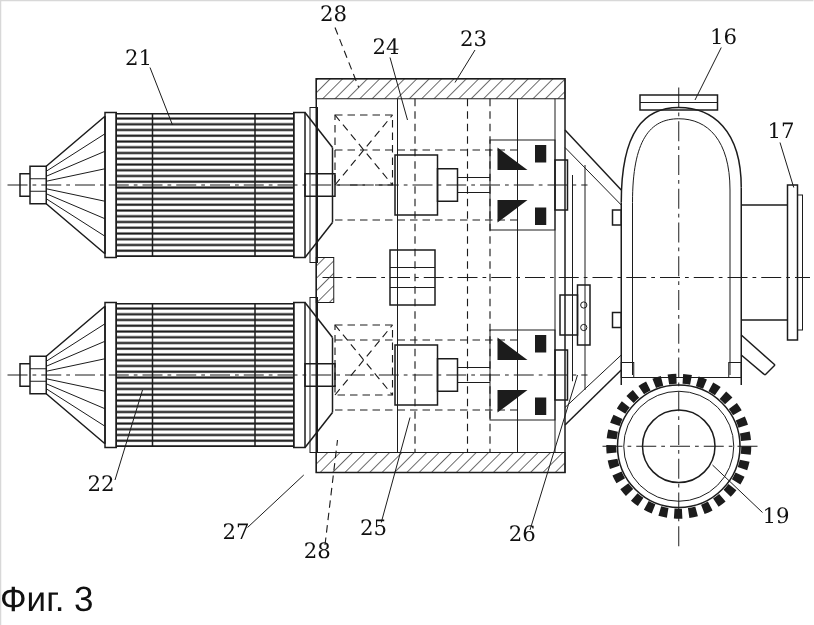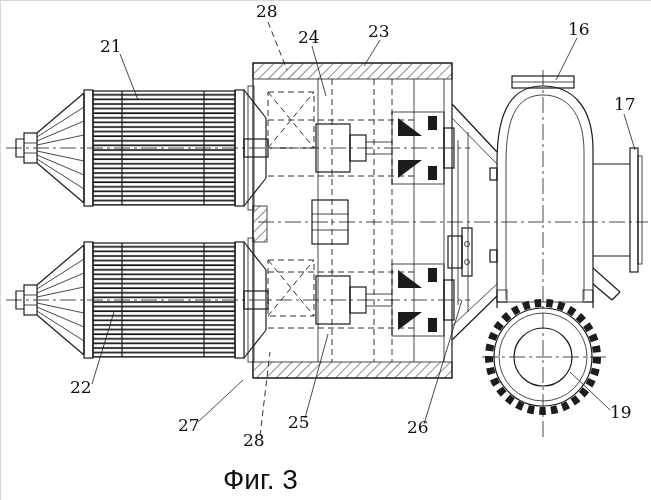--- a/index.html
+++ b/index.html
@@ -1,20 +1,20 @@
 <!DOCTYPE html>
 <html><head>
 <meta charset="utf-8">
 <style>
   html,body{margin:0;padding:0;background:#ffffff;}
   .stage{position:relative;width:651px;height:500px;background:#ffffff;overflow:hidden;
          font-family:"DejaVu Serif",serif;}
   .frame{position:absolute;inset:0;border-top:1px solid #d8d8d8;border-left:1px solid #d8d8d8;
          pointer-events:none;}
-  .caption{position:absolute;left:0;width:521px;bottom:4px;text-align:center;
+  .caption{position:absolute;left:0;width:521px;bottom:4px;
            font-family:"Liberation Sans",sans-serif;font-size:28px;color:#111;}
   svg{position:absolute;left:0;top:0;}
   .ln{fill:none;stroke:#1c1c1c;stroke-width:1.2;}
   .thin{fill:none;stroke:#1c1c1c;stroke-width:0.8;}
   .dash{fill:none;stroke:#1c1c1c;stroke-width:0.9;stroke-dasharray:6 4;}
   .cl{fill:none;stroke:#1c1c1c;stroke-width:0.8;stroke-dasharray:16 4 3 4;}
   .dk{fill:#1c1c1c;stroke:none;}
   .lbl{font-family:"DejaVu Serif",serif;font-size:17px;fill:#101010;}
 </style>
 </head>

